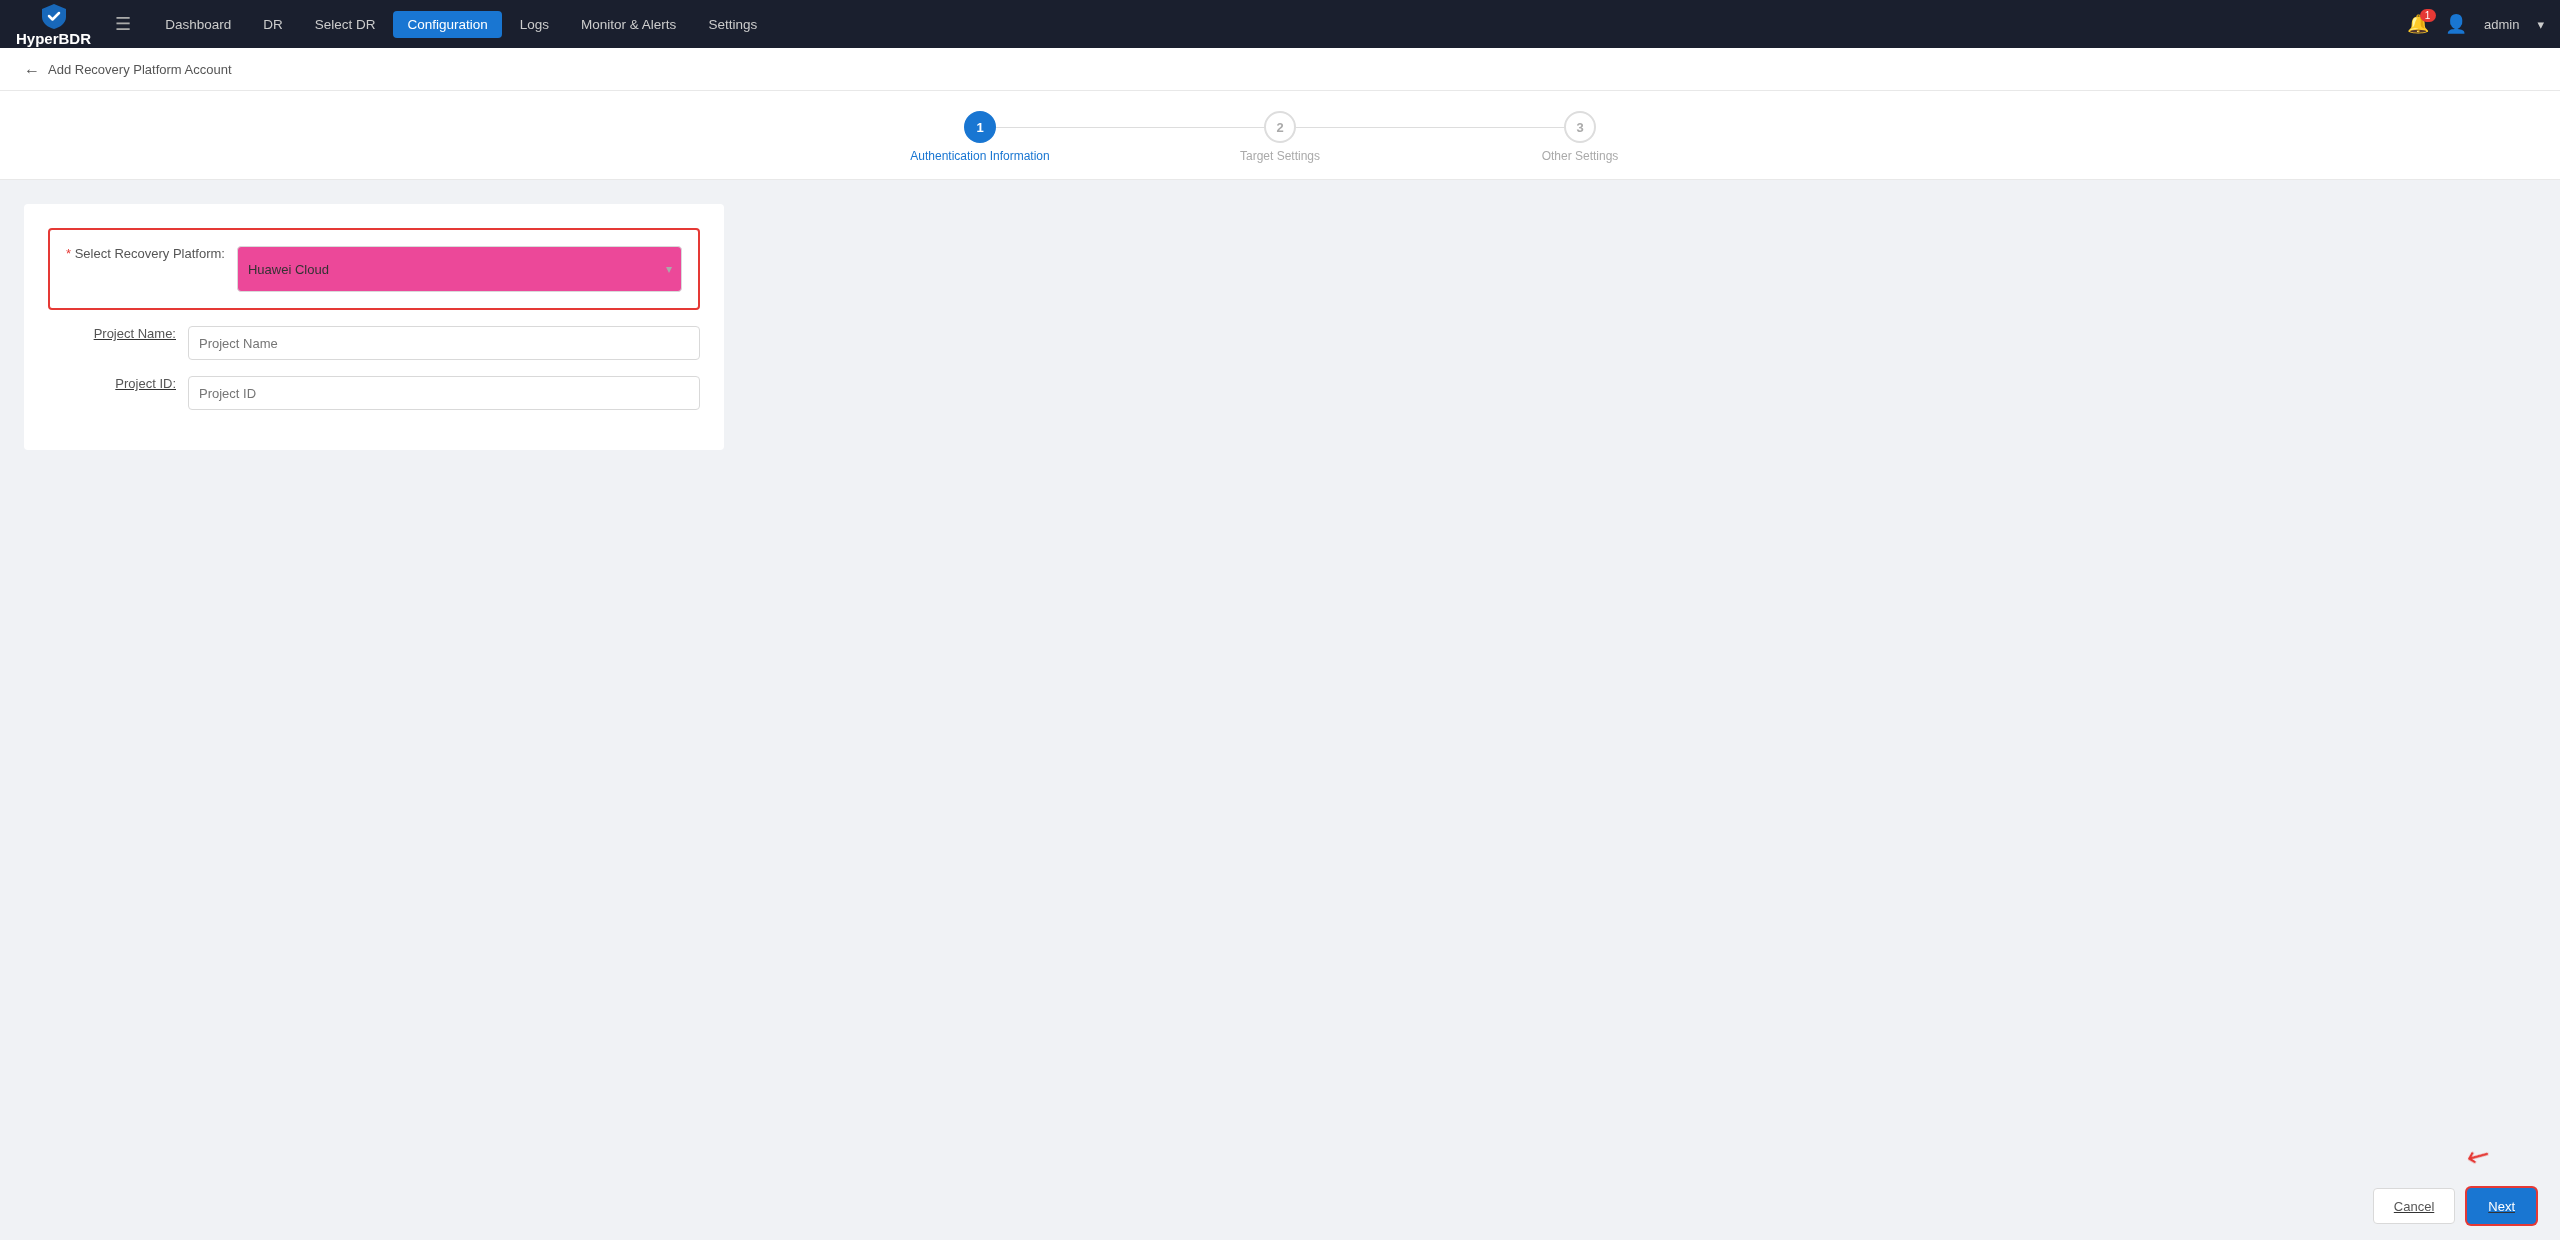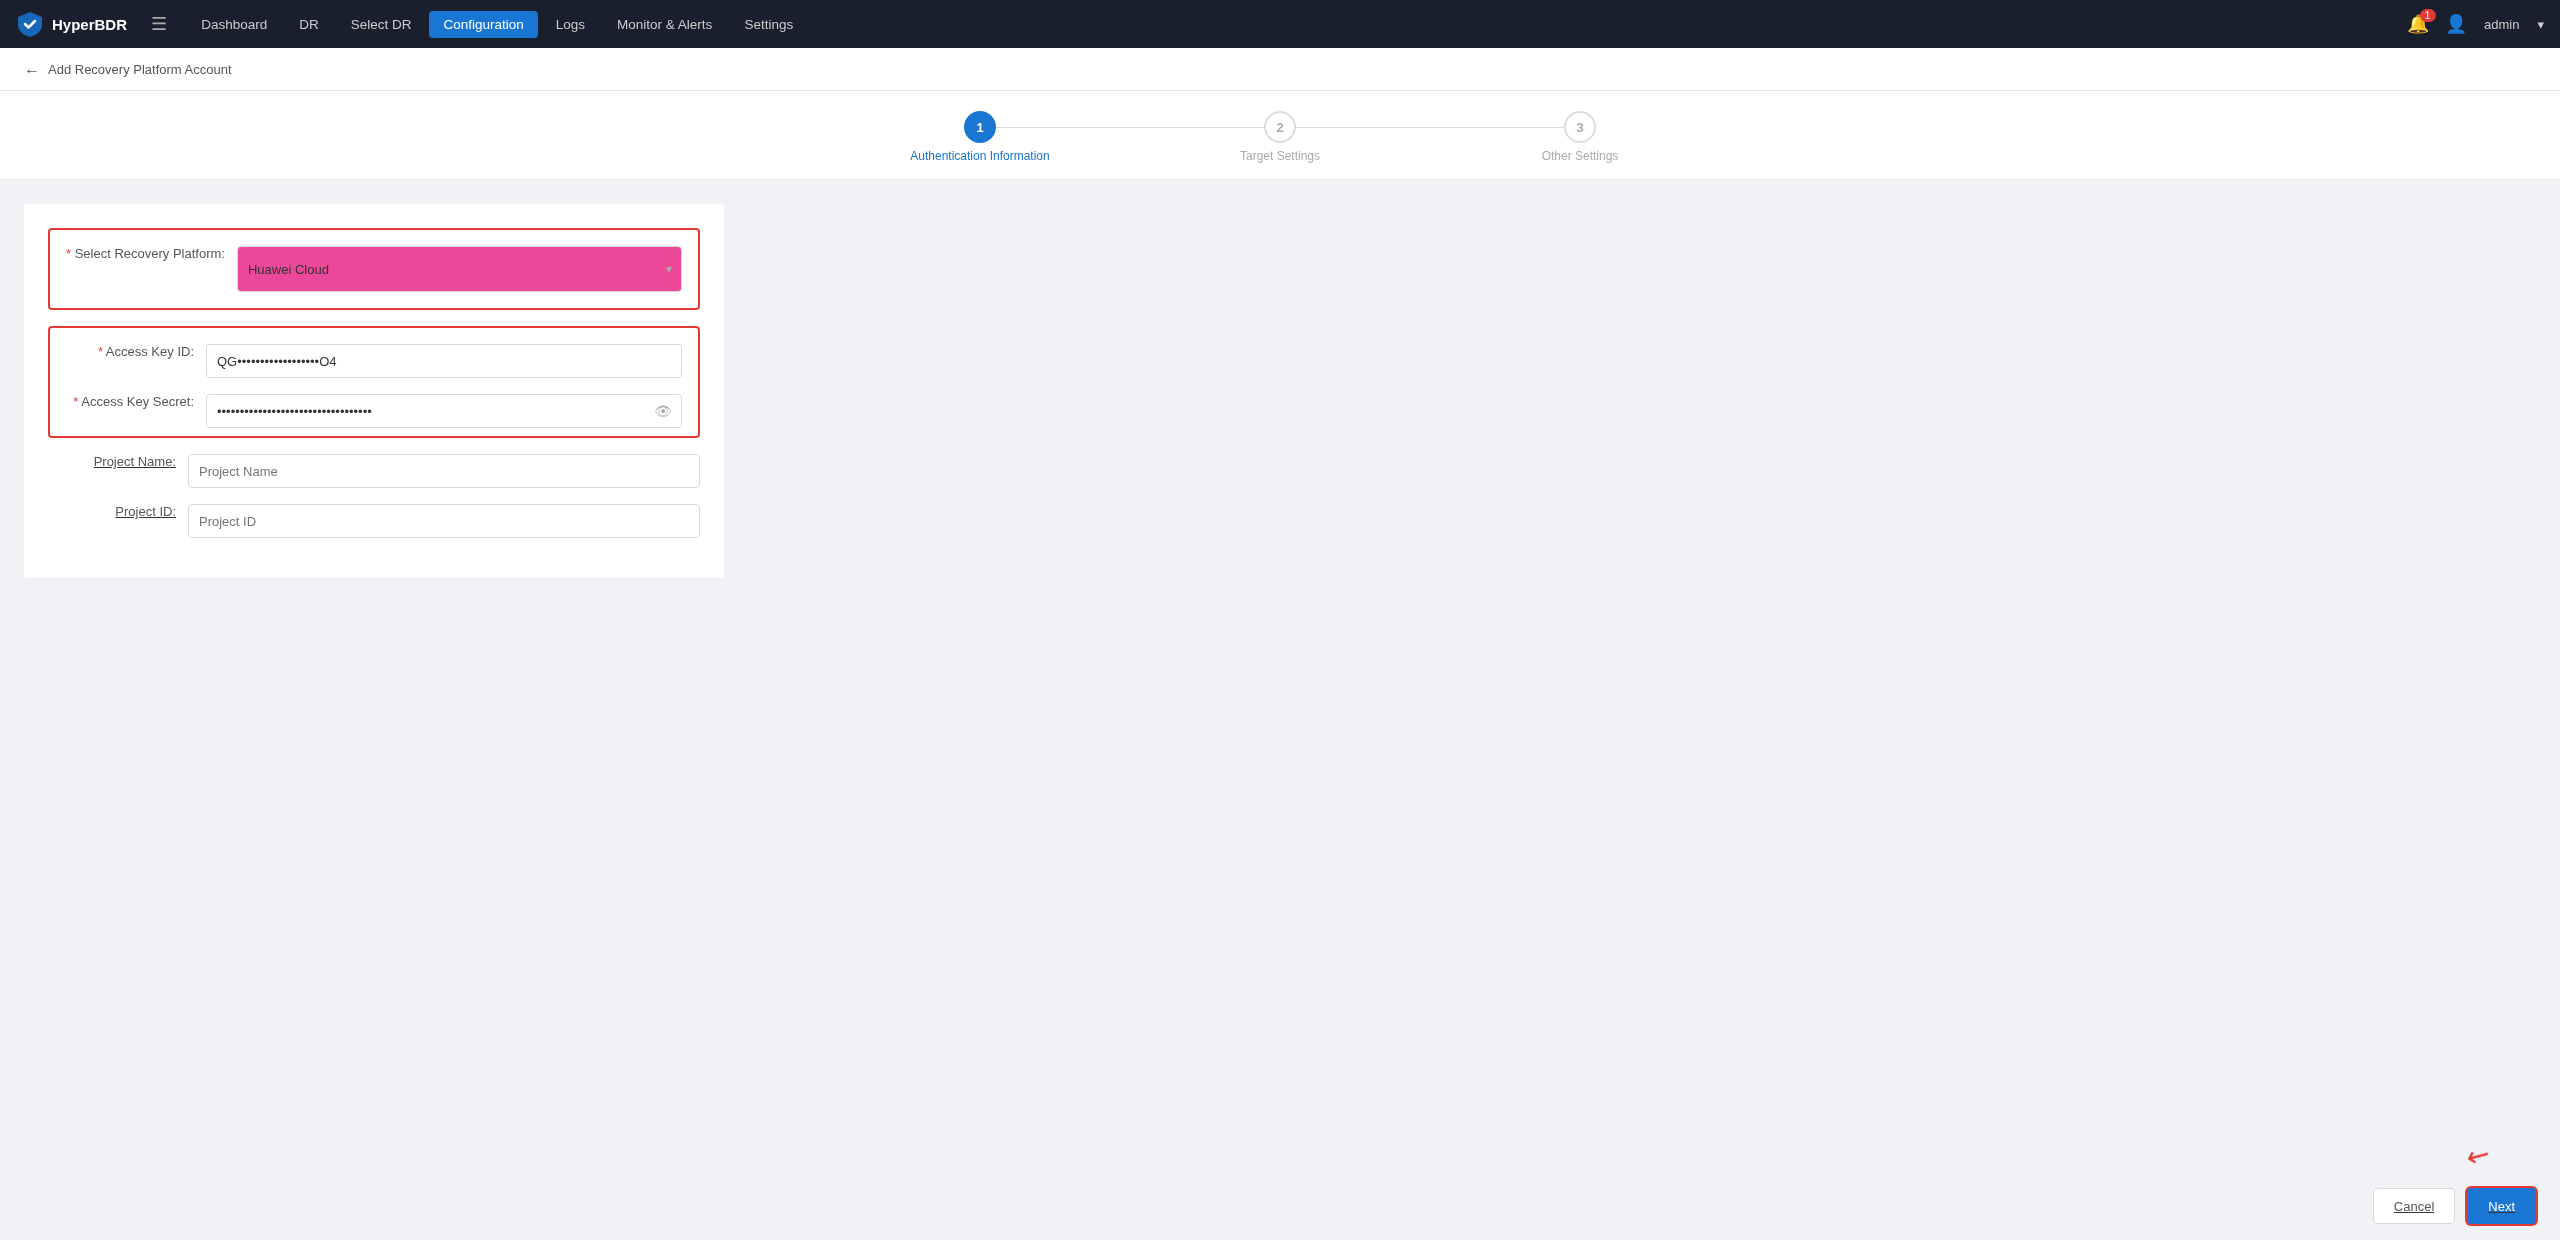--- a/index.html
+++ b/index.html
@@ -10,22 +10,22 @@
       background: #1a1f2e;
       display: flex;
       align-items: center;
       height: 48px;
       padding: 0 16px;
       color: #fff;
     }
     .topnav-logo {
       display: flex;
       align-items: center;
-      gap: 8px;
       margin-right: 24px;
+      flex-direction: column;
     }
     .topnav-logo-text {
       font-weight: 600;
       font-size: 15px;
       color: #fff;
     }
     .topnav-hamburger {
       color: #aaa;
       font-size: 18px;
       cursor: pointer;
@@ -389,37 +389,20 @@
               <option>Huawei Cloud</option>
               <option>AWS</option>
               <option>Azure</option>
               <option>GCP</option>
             </select>
             <span class="select-chevron">▾</span>
           </div>
         </div>
       </div>
 
-      <div class="credentials-section">
-
-        <div class="form-row">
-          <label class="form-label required">Access Key ID:</label>
-          <div class="input-wrapper">
-            <input type="text" value="QG••••••••••••••••••O4" style="">
-          </div>
-        </div>
-
-        <div class="form-row">
-          <label class="form-label required">Access Key Secret:</label>
-          <div class="input-wrapper">
-            <input type="password" value="••••••••••••••••••••••••••••••••••" style="padding-right: 36px;">
-            <span class="eye-icon">👁</span>
-          </div>
-        </div>
-      </div>
 
       <div class="optional-fields">
 
         <div class="form-row">
           <label class="form-label">Project Name:</label>
           <div class="input-wrapper">
             <input type="text" placeholder="Project Name" style="">
           </div>
         </div>
 

